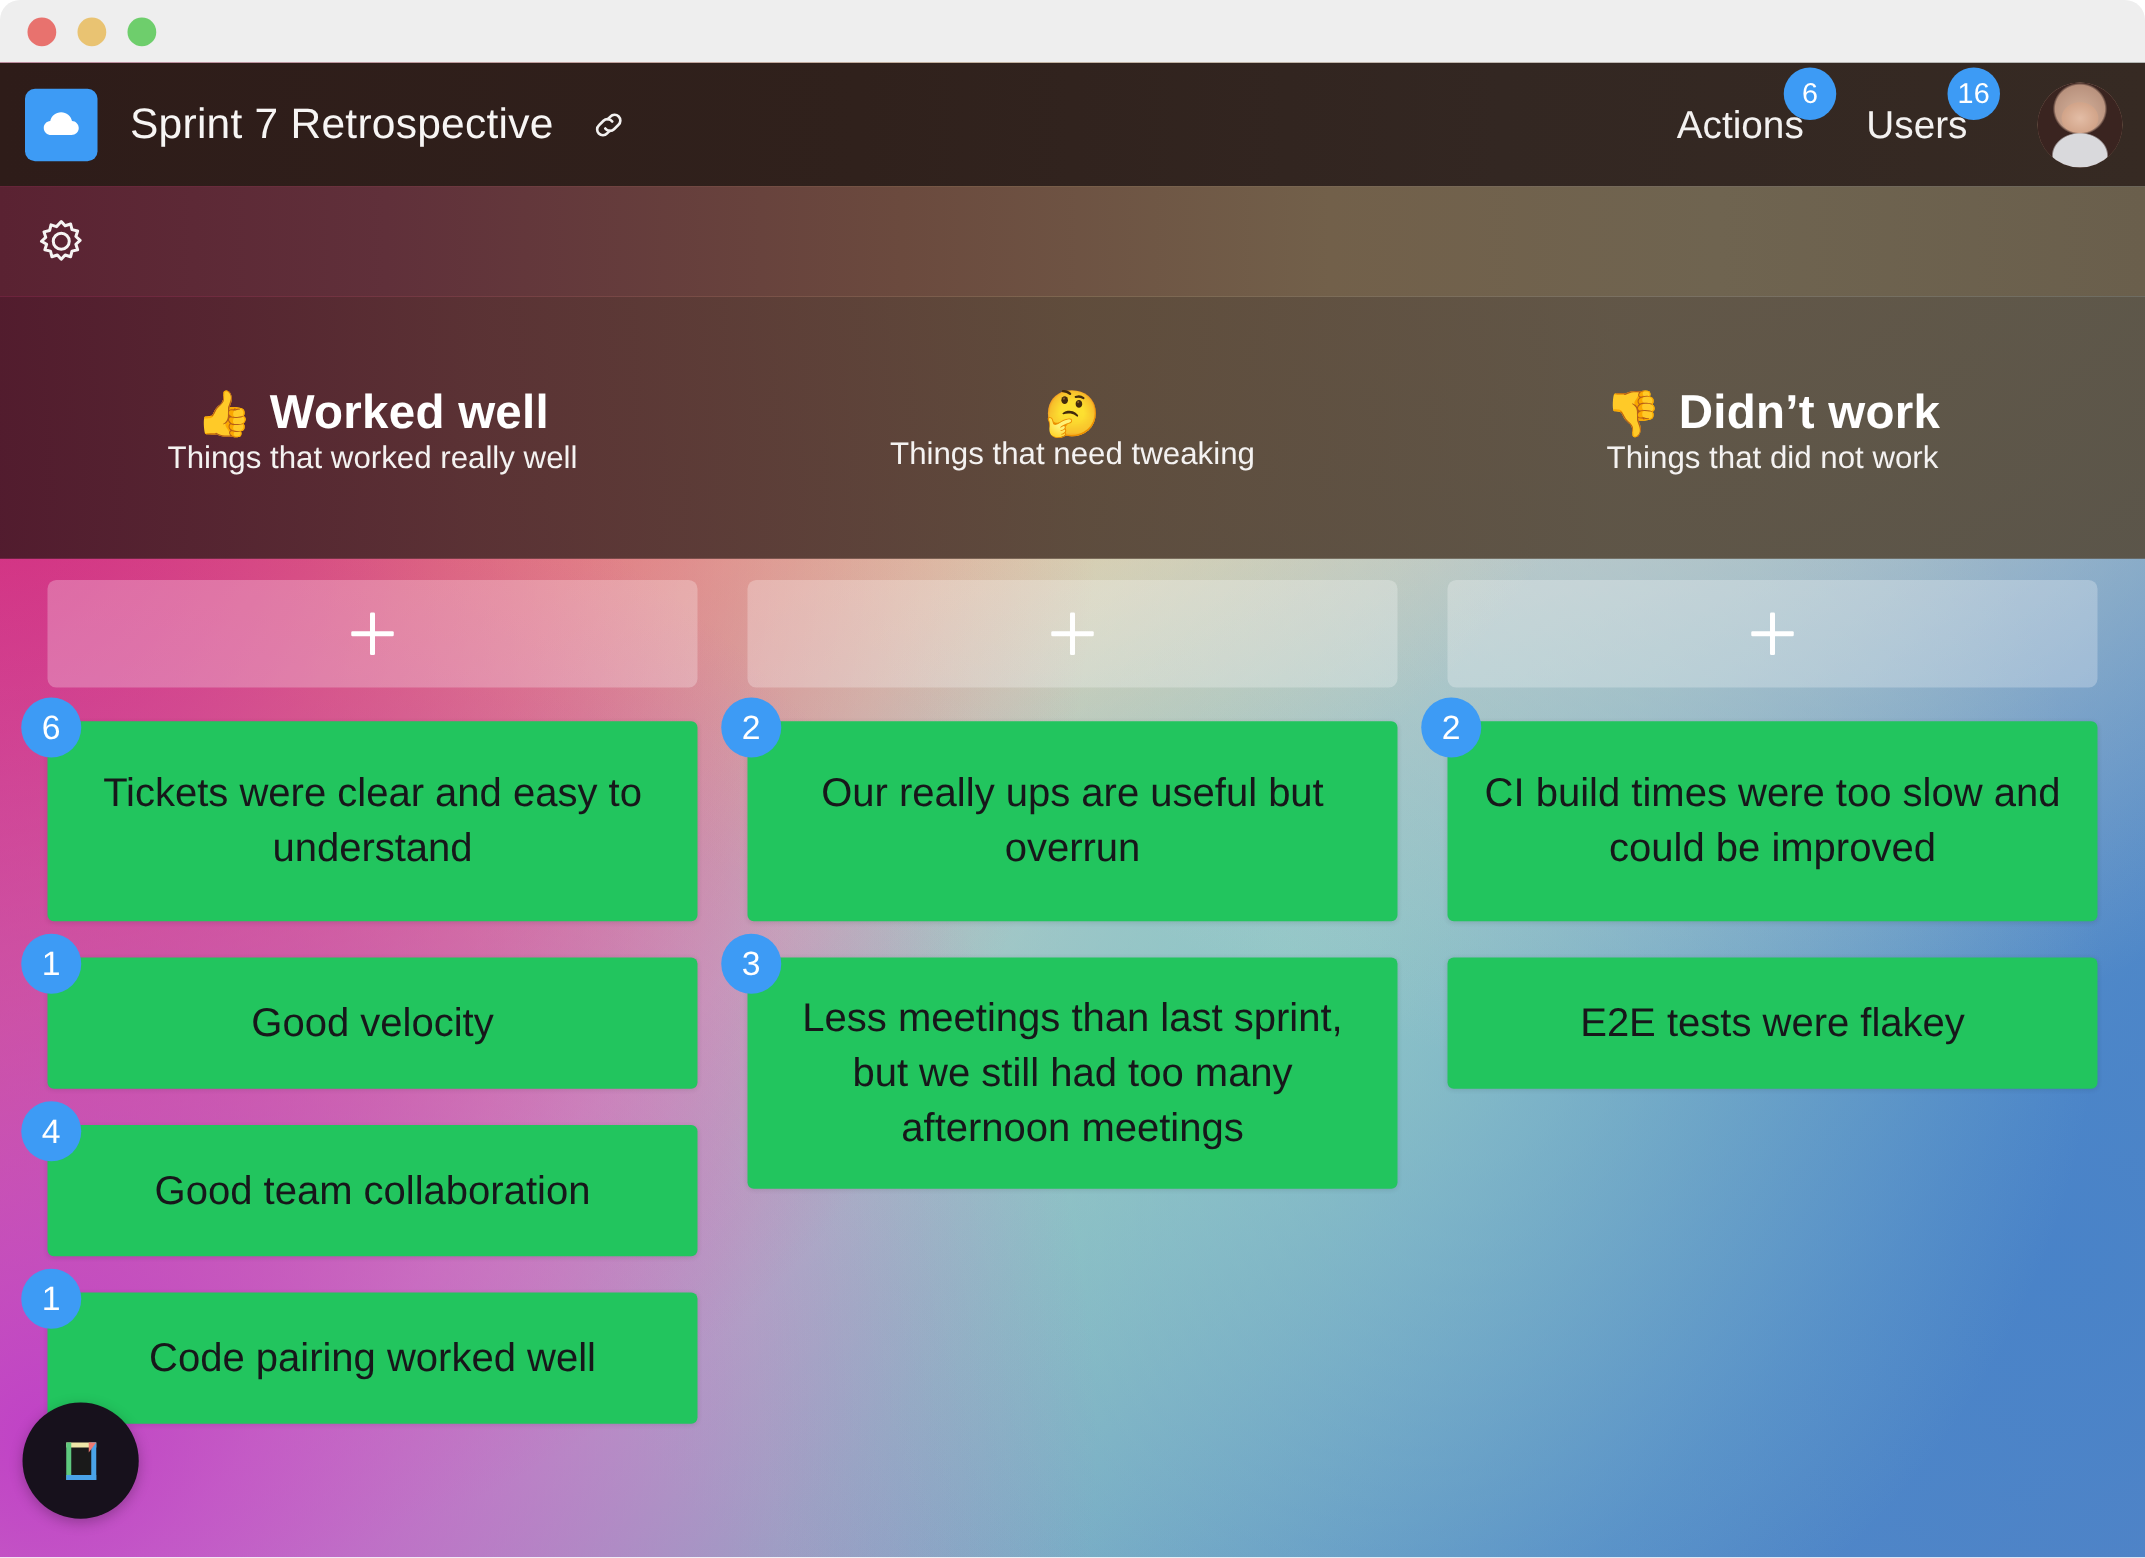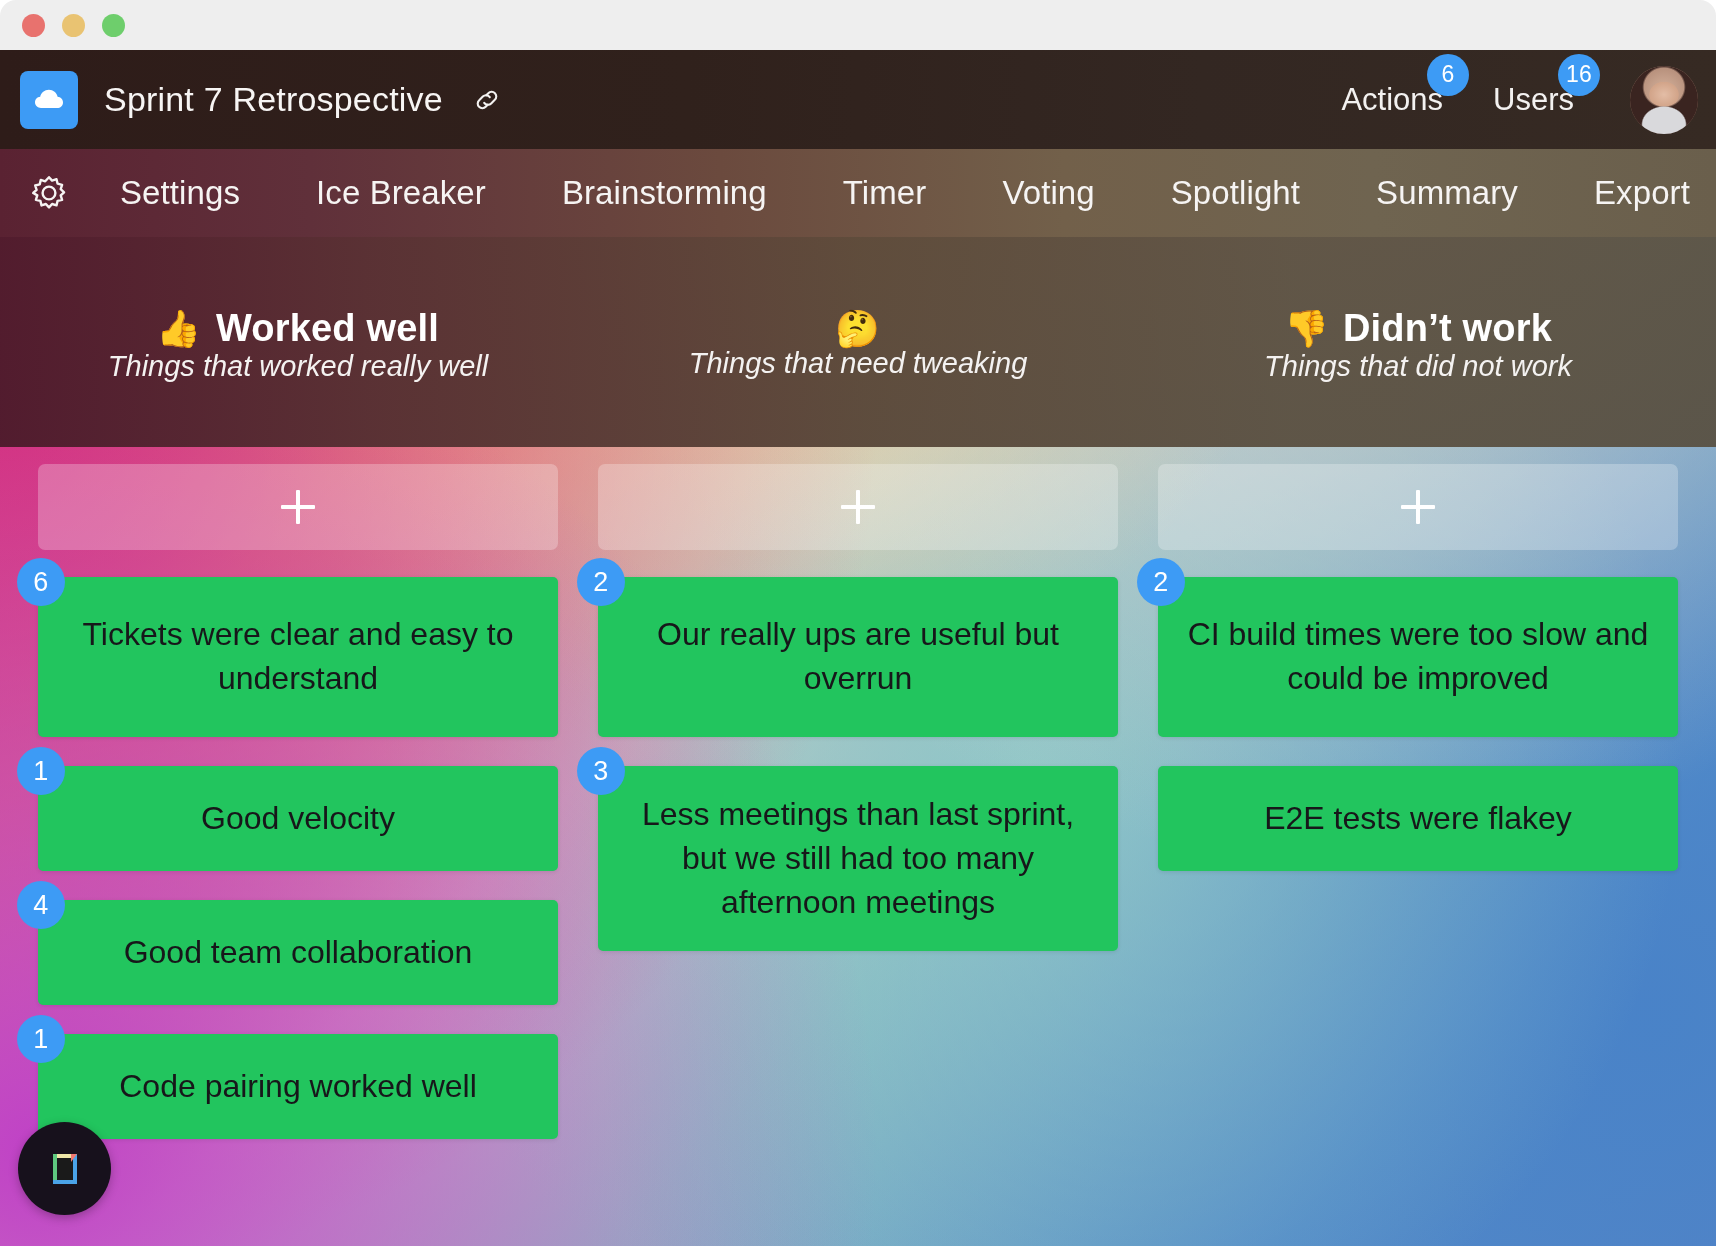--- a/index.html
+++ b/index.html
@@ -206,24 +206,23 @@
     font-weight: 700;
     display: flex;
     align-items: center;
     gap: 14px;
     white-space: nowrap;
     letter-spacing: 0.2px;
   }
   .col-header-emoji { font-size: 36px; line-height: 1; }
   .col-header-sub {
     color: #f4f2f1;
-    font-size: 29px;
+    font-size: 25px;
     font-weight: 400;
     white-space: nowrap;
-    font-style: italic;
   }
 
   
   .board {
     position: absolute;
     top: 397px; left: 0;
     width: 1716px;
     height: 799px;
     display: flex;
     padding: 17px 18px 0 18px;
@@ -361,30 +360,20 @@
         <div class="hair"></div>
       </div>
     </div>
 
     <div class="navbar">
       <div class="gear-icon">
         <svg viewBox="0 0 46 46" xmlns="http://www.w3.org/2000/svg" fill="none" stroke="#f6f4f3" stroke-width="2.4" stroke-linejoin="round">
           <circle cx="23" cy="23" r="6.4"></circle>
           <path d="M23 7.2l3.1 3.4 4.4-1.4 1.1 4.5 4.5 1.1-1.4 4.4 3.4 3.1-3.4 3.1 1.4 4.4-4.5 1.1-1.1 4.5-4.4-1.4-3.1 3.4-3.1-3.4-4.4 1.4-1.1-4.5-4.5-1.1 1.4-4.4L7.2 23l3.4-3.1-1.4-4.4 4.5-1.1 1.1-4.5 4.4 1.4z"></path>
         </svg>
-      </div>
-      <div class="nav-items">
-        <div class="nav-item">Settings</div>
-        <div class="nav-item">Ice Breaker</div>
-        <div class="nav-item">Brainstorming</div>
-        <div class="nav-item">Timer</div>
-        <div class="nav-item">Voting</div>
-        <div class="nav-item">Spotlight</div>
-        <div class="nav-item">Summary</div>
-        <div class="nav-item">Export</div>
       </div>
     </div>
 
     <div class="col-headers">
       <div class="col-header">
         <div class="col-header-title">
           <span class="col-header-emoji">👍</span>
           <span>Worked well</span>
         </div>
         <div class="col-header-sub">Things that worked really well</div>

